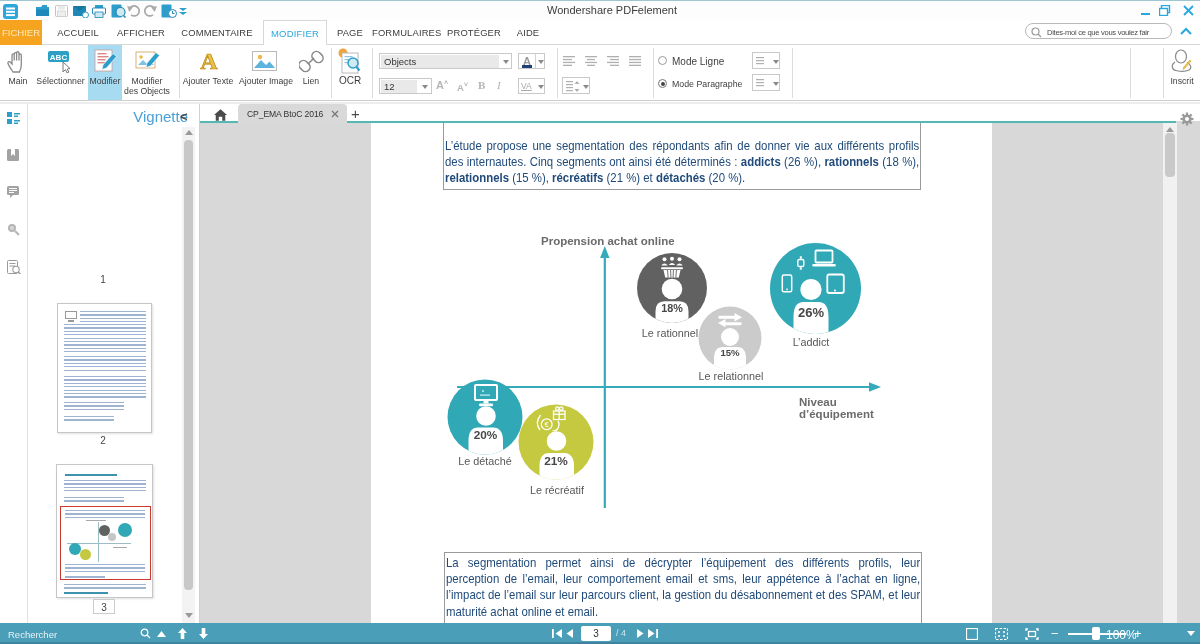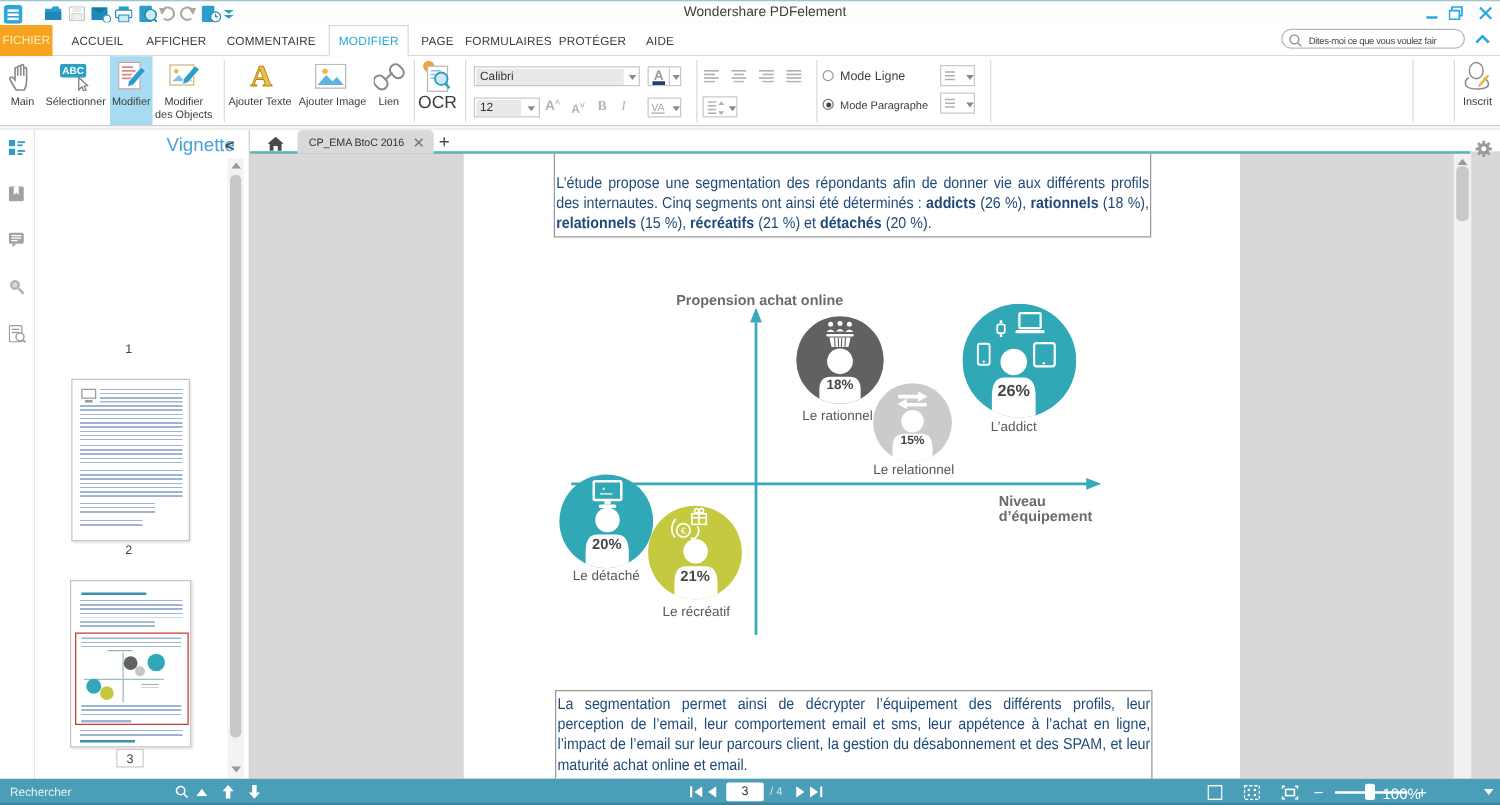--- a/index.html
+++ b/index.html
@@ -200,26 +200,26 @@
 
  <svg class="abs" style="left:338px;top:2px" width="26" height="27">
         <circle cx="5" cy="6" r="4.5" fill="#F0A33A"></circle>
         <rect x="4" y="6" width="16" height="20" fill="#fff" stroke="#b9b9b9"></rect>
         <rect x="6.5" y="9" width="8" height="1.2" fill="#8ec6e2"></rect>
         <rect x="6.5" y="12" width="10" height="1.2" fill="#8ec6e2"></rect>
         <rect x="6.5" y="15" width="7" height="1.2" fill="#8ec6e2"></rect>
         <circle cx="15" cy="16" r="5" fill="#cfeaf3" stroke="#2D9ECB" stroke-width="1.5"></circle>
         <line x1="18.5" y1="20" x2="21.5" y2="23.5" stroke="#2D9ECB" stroke-width="2"></line>
       </svg>
- <div class="rlabel" style="left:332px;top:31px;width:36px;font-size:14px">OCR</div>
+ <div class="rlabel" style="left:332px;top:31px;width:36px;font-size:10px">OCR</div>
  <div class="rsep" style="left:372px"></div>
 
  <div class="combo" style="left:379px;top:8px;width:133px;height:16px">
         <div class="abs" style="left:1px;top:1px;width:118px;height:13px;background:#e9e9e9"></div>
-        <span class="abs" style="left:4px;top:2px;font-size:9.5px;color:#333">Calibri</span>
+        <span class="abs" style="left:4px;top:2px;font-size:9.5px;color:#333">Objects</span>
         <i class="carr" style="left:123px;top:6px"></i>
       </div>
 
  <div class="combo" style="left:518px;top:8px;width:27px;height:16px">
         <span class="abs" style="left:4px;top:1px;font-size:11px;color:#9a9a9a;font-weight:bold">A</span>
         <div class="abs" style="left:3px;top:11px;width:10px;height:2.5px;background:#1F3F77"></div>
         <div class="abs" style="left:16px;top:0;width:1px;height:14px;background:#d2d2d2"></div>
         <i class="carr" style="left:19px;top:6px"></i>
       </div>
 

